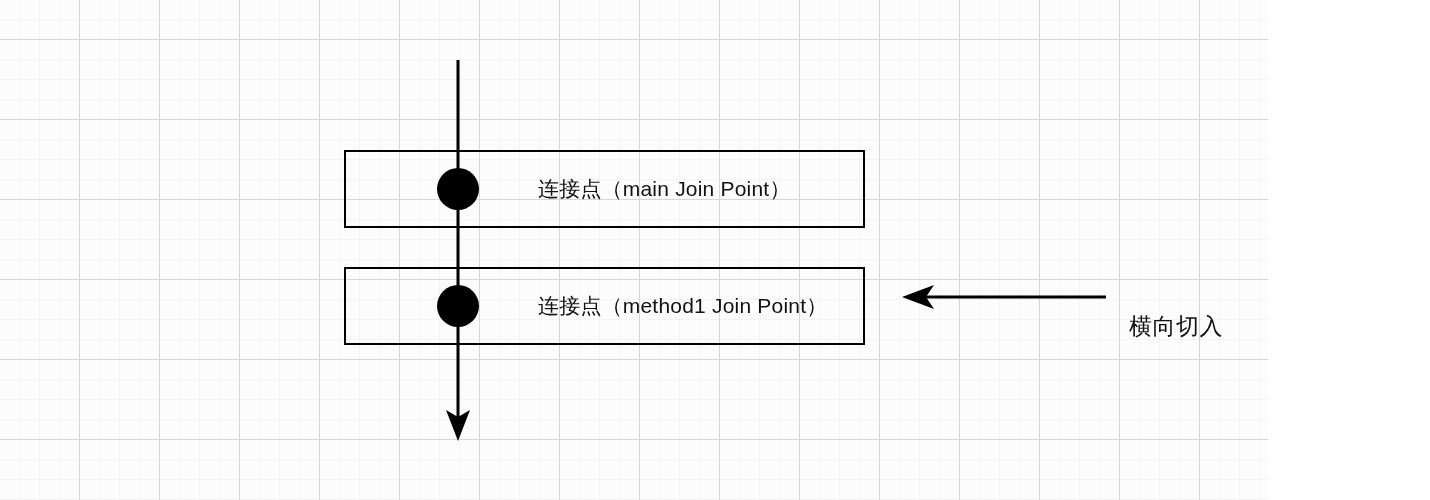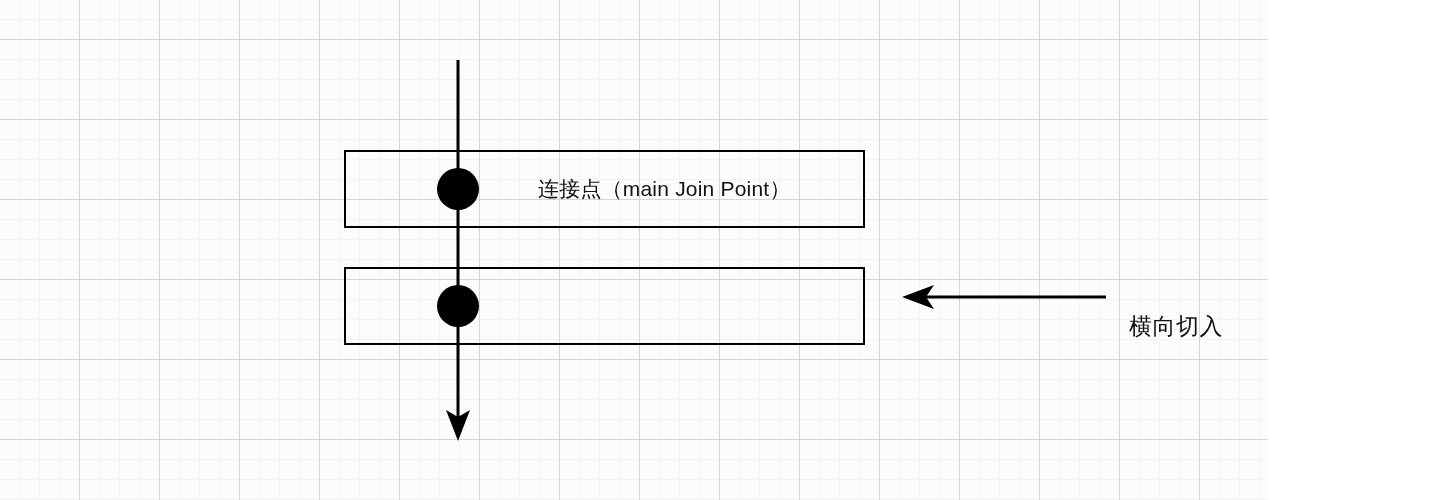--- a/index.html
+++ b/index.html
@@ -113,16 +113,17 @@
     <g>
       <line x1="1106" y1="297" x2="920" y2="297" stroke="#000000" stroke-width="3"></line>
       <polygon points="902,297 934,285 926,297 934,309" fill="#000000"></polygon>
     </g>
   </svg>
 
   <div class="node-box" id="box-main"></div>
   <div class="node-box" id="box-m1"></div>
 
   <div class="node-label" id="label-main">连接点（main Join Point）</div>
+  <div class="node-label" id="label-m1">连接点（method1 Join Point）</div>
 
   <div class="annotation-label" id="label-aspect">横向切入</div>
 
 </div>
 
 </body></html>

